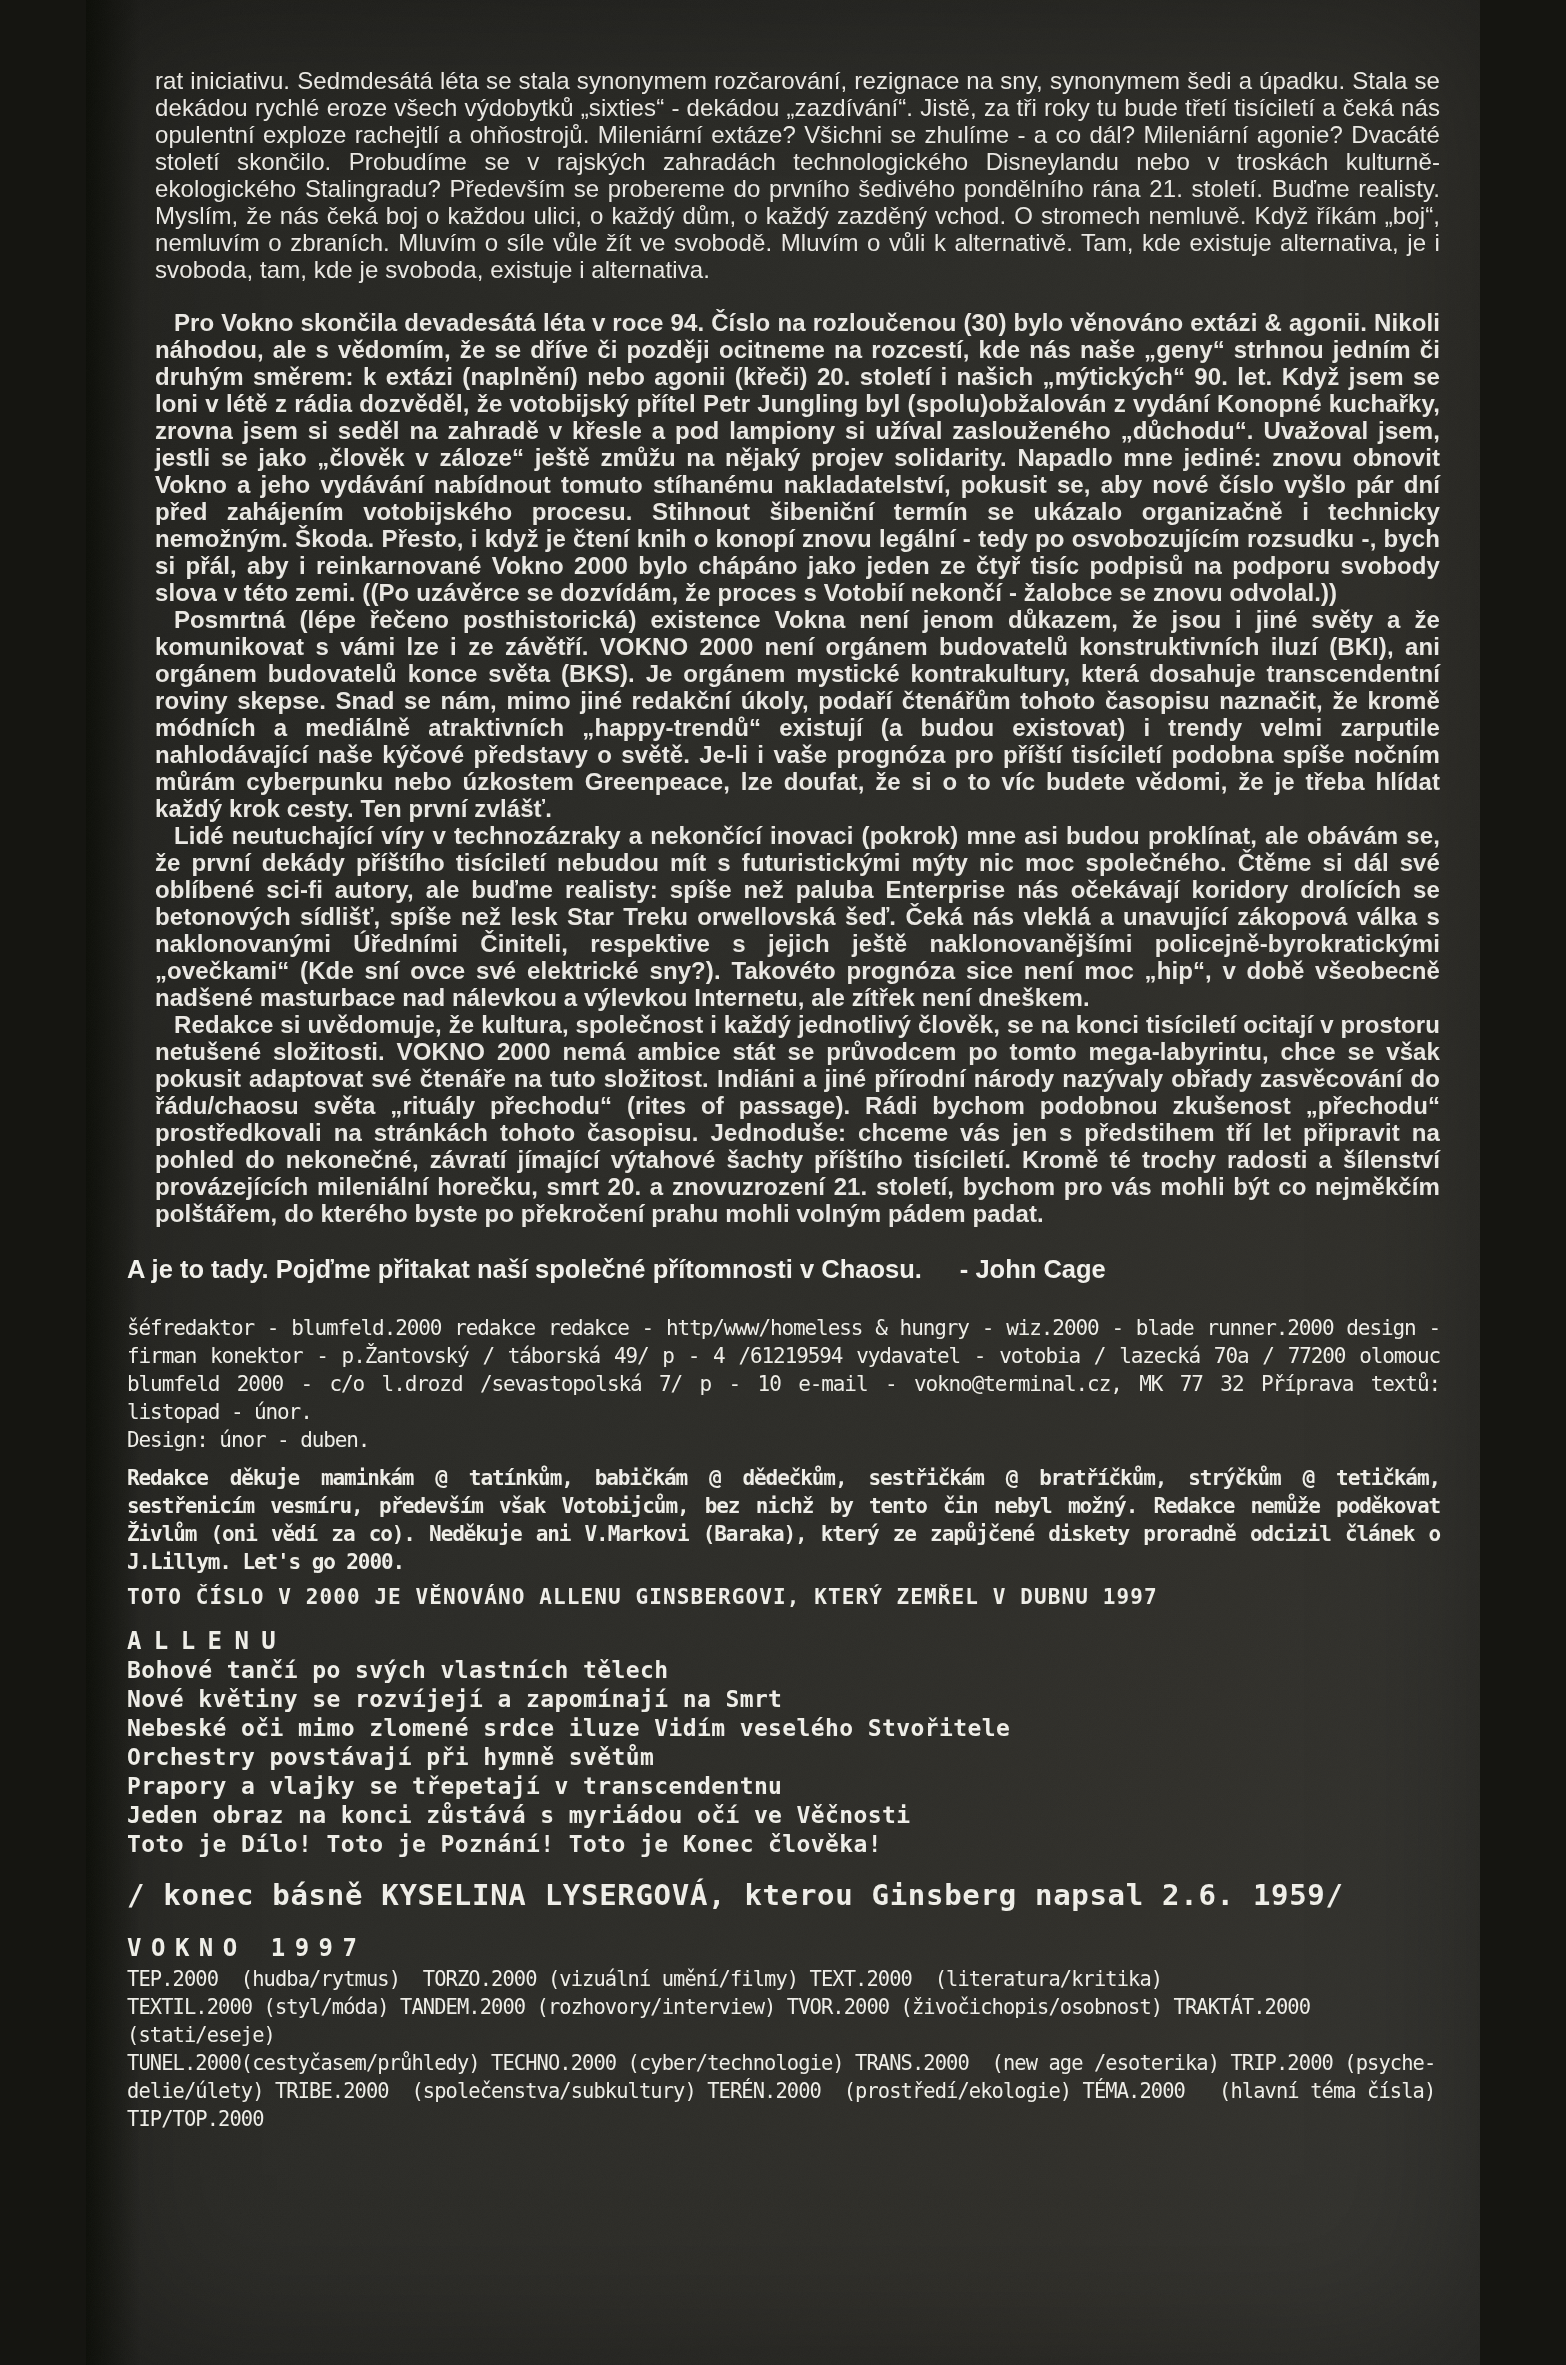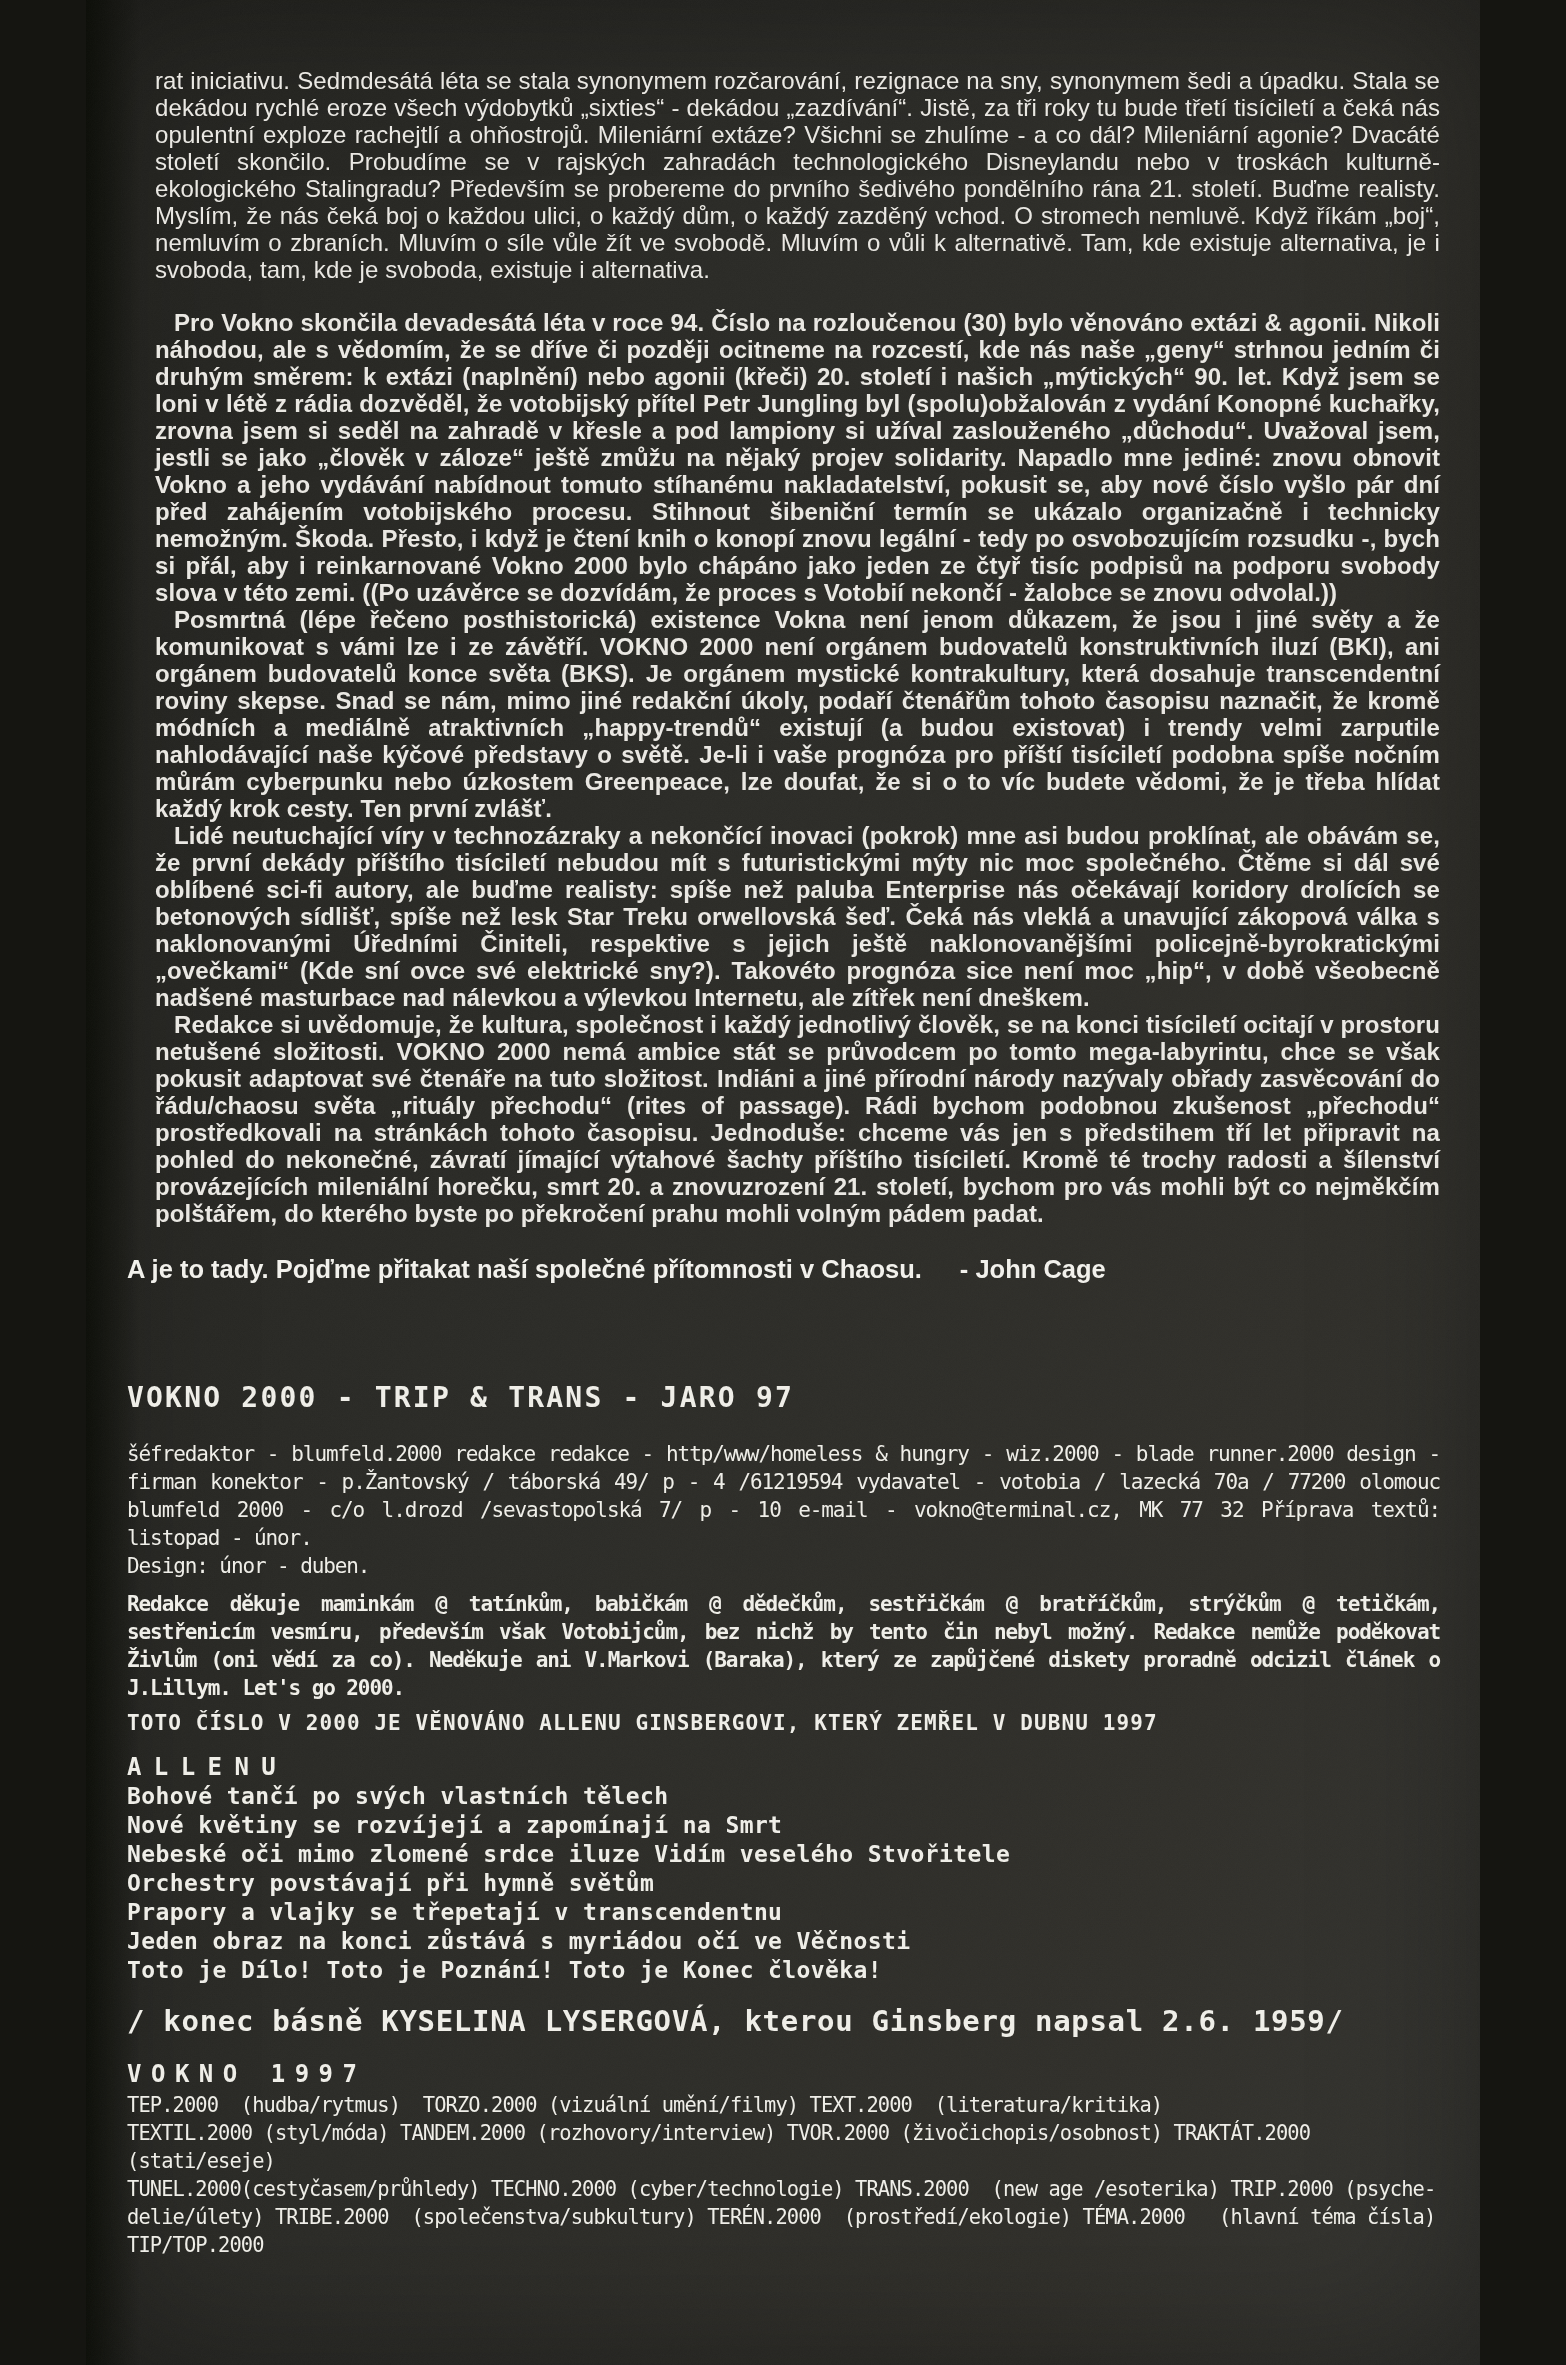--- a/index.html
+++ b/index.html
@@ -101,21 +101,20 @@
       <p class="indent">Pro Vokno skončila devadesátá léta v roce 94. Číslo na rozloučenou (30) bylo věnováno extázi &amp; agonii. Nikoli náhodou, ale s vědomím, že se dříve či později ocitneme na rozcestí, kde nás naše „geny“ strhnou jedním či druhým směrem: k extázi (naplnění) nebo agonii (křeči) 20. století i našich „mýtických“ 90. let. Když jsem se loni v létě z rádia dozvěděl, že votobijský přítel Petr Jungling byl (spolu)obžalován z vydání Konopné kuchařky, zrovna jsem si seděl na zahradě v křesle a pod lampiony si užíval zaslouženého „důchodu“. Uvažoval jsem, jestli se jako „člověk v záloze“ ještě zmůžu na nějaký projev solidarity. Napadlo mne jediné: znovu obnovit Vokno a jeho vydávání nabídnout tomuto stíhanému nakladatelství, pokusit se, aby nové číslo vyšlo pár dní před zahájením votobijského procesu. Stihnout šibeniční termín se ukázalo organizačně i technicky nemožným. Škoda. Přesto, i když je čtení knih o konopí znovu legální - tedy po osvobozujícím rozsudku -, bych si přál, aby i reinkarnované Vokno 2000 bylo chápáno jako jeden ze čtyř tisíc podpisů na podporu svobody slova v této zemi. ((Po uzávěrce se dozvídám, že proces s Votobií nekončí - žalobce se znovu odvolal.))</p>
       <p class="indent">Posmrtná (lépe řečeno posthistorická) existence Vokna není jenom důkazem, že jsou i jiné světy a že komunikovat s vámi lze i ze závětří. VOKNO 2000 není orgánem budovatelů konstruktivních iluzí (BKI), ani orgánem budovatelů konce světa (BKS). Je orgánem mystické kontrakultury, která dosahuje transcendentní roviny skepse. Snad se nám, mimo jiné redakční úkoly, podaří čtenářům tohoto časopisu naznačit, že kromě módních a mediálně atraktivních „happy-trendů“ existují (a budou existovat) i trendy velmi zarputile nahlodávající naše kýčové představy o světě. Je-li i vaše prognóza pro příští tisíciletí podobna spíše nočním můrám cyberpunku nebo úzkostem Greenpeace, lze doufat, že si o to víc budete vědomi, že je třeba hlídat každý krok cesty. Ten první zvlášť.</p>
       <p class="indent">Lidé neutuchající víry v technozázraky a nekončící inovaci (pokrok) mne asi budou proklínat, ale obávám se, že první dekády příštího tisíciletí nebudou mít s futuristickými mýty nic moc společného. Čtěme si dál své oblíbené sci-fi autory, ale buďme realisty: spíše než paluba Enterprise nás očekávají koridory drolících se betonových sídlišť, spíše než lesk Star Treku orwellovská šeď. Čeká nás vleklá a unavující zákopová válka s naklonovanými Úředními Činiteli, respektive s jejich ještě naklonovanějšími policejně-byrokratickými „ovečkami“ (Kde sní ovce své elektrické sny?). Takovéto prognóza sice není moc „hip“, v době všeobecně nadšené masturbace nad nálevkou a výlevkou Internetu, ale zítřek není dneškem.</p>
       <p class="indent">Redakce si uvědomuje, že kultura, společnost i každý jednotlivý člověk, se na konci tisíciletí ocitají v prostoru netušené složitosti. VOKNO 2000 nemá ambice stát se průvodcem po tomto mega-labyrintu, chce se však pokusit adaptovat své čtenáře na tuto složitost. Indiáni a jiné přírodní národy nazývaly obřady zasvěcování do řádu/chaosu světa „rituály přechodu“ (rites of passage). Rádi bychom podobnou zkušenost „přechodu“ prostředkovali na stránkách tohoto časopisu. Jednoduše: chceme vás jen s předstihem tří let připravit na pohled do nekonečné, závratí jímající výtahové šachty příštího tisíciletí. Kromě té trochy radosti a šílenství provázejících mileniální horečku, smrt 20. a znovuzrození 21. století, bychom pro vás mohli být co nejměkčím polštářem, do kterého byste po překročení prahu mohli volným pádem padat.</p>
     </div>
 
     <div class="closing">
       <span>A je to tady. Pojďme přitakat naší společné přítomnosti v Chaosu.</span><span class="attr">- John Cage</span>
     </div>
 
-    <div class="tech masthead-title">VOKNO 2000 - TRIP &amp; TRANS - JARO 97</div>
 
     <div class="tech credits">šéfredaktor - blumfeld.2000 redakce redakce - http/www/homeless &amp; hungry - wiz.2000 - blade runner.2000 design - firman konektor - p.Žantovský / táborská 49/ p - 4 /61219594 vydavatel - votobia / lazecká 70a / 77200 olomouc blumfeld 2000 - c/o l.drozd /sevastopolská 7/ p - 10 e-mail - vokno@terminal.cz, MK 77 32 Příprava textů: listopad - únor.</div>
     <div class="tech design-note">Design: únor - duben.</div>
 
     <div class="tech thanks">Redakce děkuje maminkám @ tatínkům, babičkám @ dědečkům, sestřičkám @ bratříčkům, strýčkům @ tetičkám, sestřenicím vesmíru, především však Votobijcům, bez nichž by tento čin nebyl možný. Redakce nemůže poděkovat Živlům (oni vědí za co). Neděkuje ani V.Markovi (Baraka), který ze zapůjčené diskety proradně odcizil článek o J.Lillym. Let's go 2000.</div>
 
     <div class="tech dedication">TOTO ČÍSLO V 2000 JE VĚNOVÁNO ALLENU GINSBERGOVI, KTERÝ ZEMŘEL V DUBNU 1997</div>
 
     <div class="tech poem-title">ALLENU</div>
     <div class="poem">

